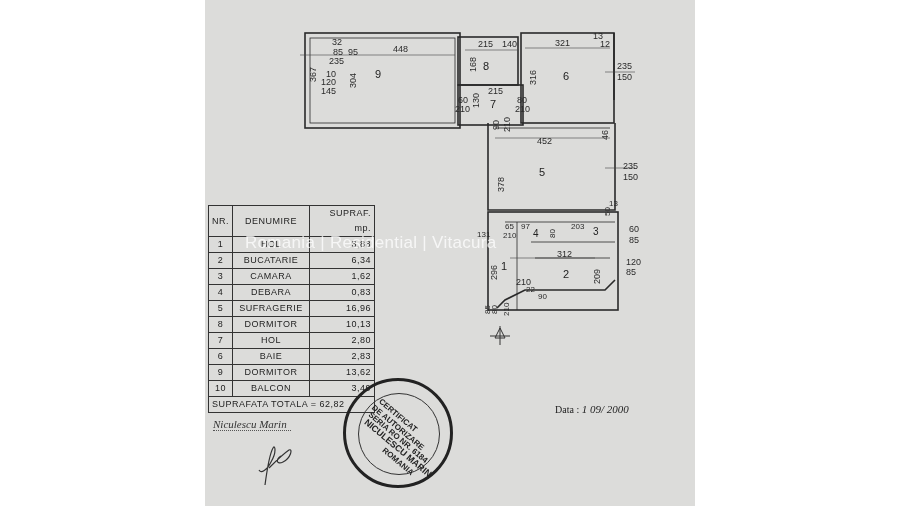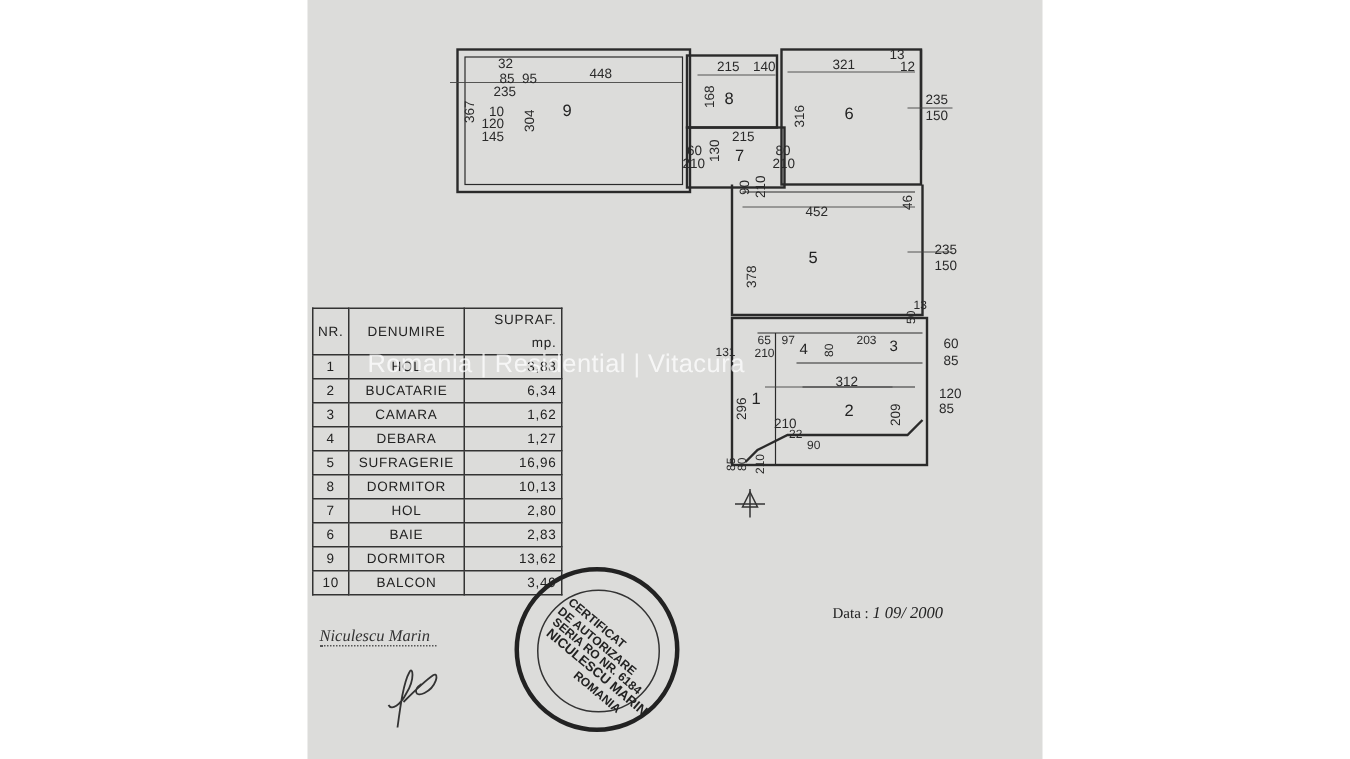--- a/index.html
+++ b/index.html
@@ -156,21 +156,21 @@
       <td class="val">6,34</td>
     </tr>
     <tr>
       <td class="nr">3</td>
       <td class="name">CAMARA</td>
       <td class="val">1,62</td>
     </tr>
     <tr>
       <td class="nr">4</td>
       <td class="name">DEBARA</td>
-      <td class="val">1,27</td>
+      <td class="val">0,83</td>
     </tr>
     <tr>
       <td class="nr">5</td>
       <td class="name">SUFRAGERIE</td>
       <td class="val">16,96</td>
     </tr>
     <tr>
       <td class="nr">8</td>
       <td class="name">DORMITOR</td>
       <td class="val">10,13</td>
@@ -187,20 +187,23 @@
     </tr>
     <tr>
       <td class="nr">9</td>
       <td class="name">DORMITOR</td>
       <td class="val">13,62</td>
     </tr>
     <tr>
       <td class="nr">10</td>
       <td class="name">BALCON</td>
       <td class="val">3,49</td>
+    </tr>
+    <tr>
+      <td colspan="3" class="total">SUPRAFATA TOTALA = 62,82</td>
     </tr>
   </tbody>
     </table>
 
   <div class="watermark">Romania | Residential | Vitacura</div>
 
   <div class="sig-name">Niculescu Marin</div>
   <svg class="scribble" viewBox="0 0 40 50">
     <path d="M10 45 C12 30, 14 15, 18 8 C20 4, 22 12, 16 22 C12 30, 6 34, 4 30 M14 28 C20 22, 28 14, 34 10 C38 8, 36 18, 28 22 C22 25, 20 20, 26 16" stroke="#333" stroke-width="1.2" fill="none"></path>
   </svg>

